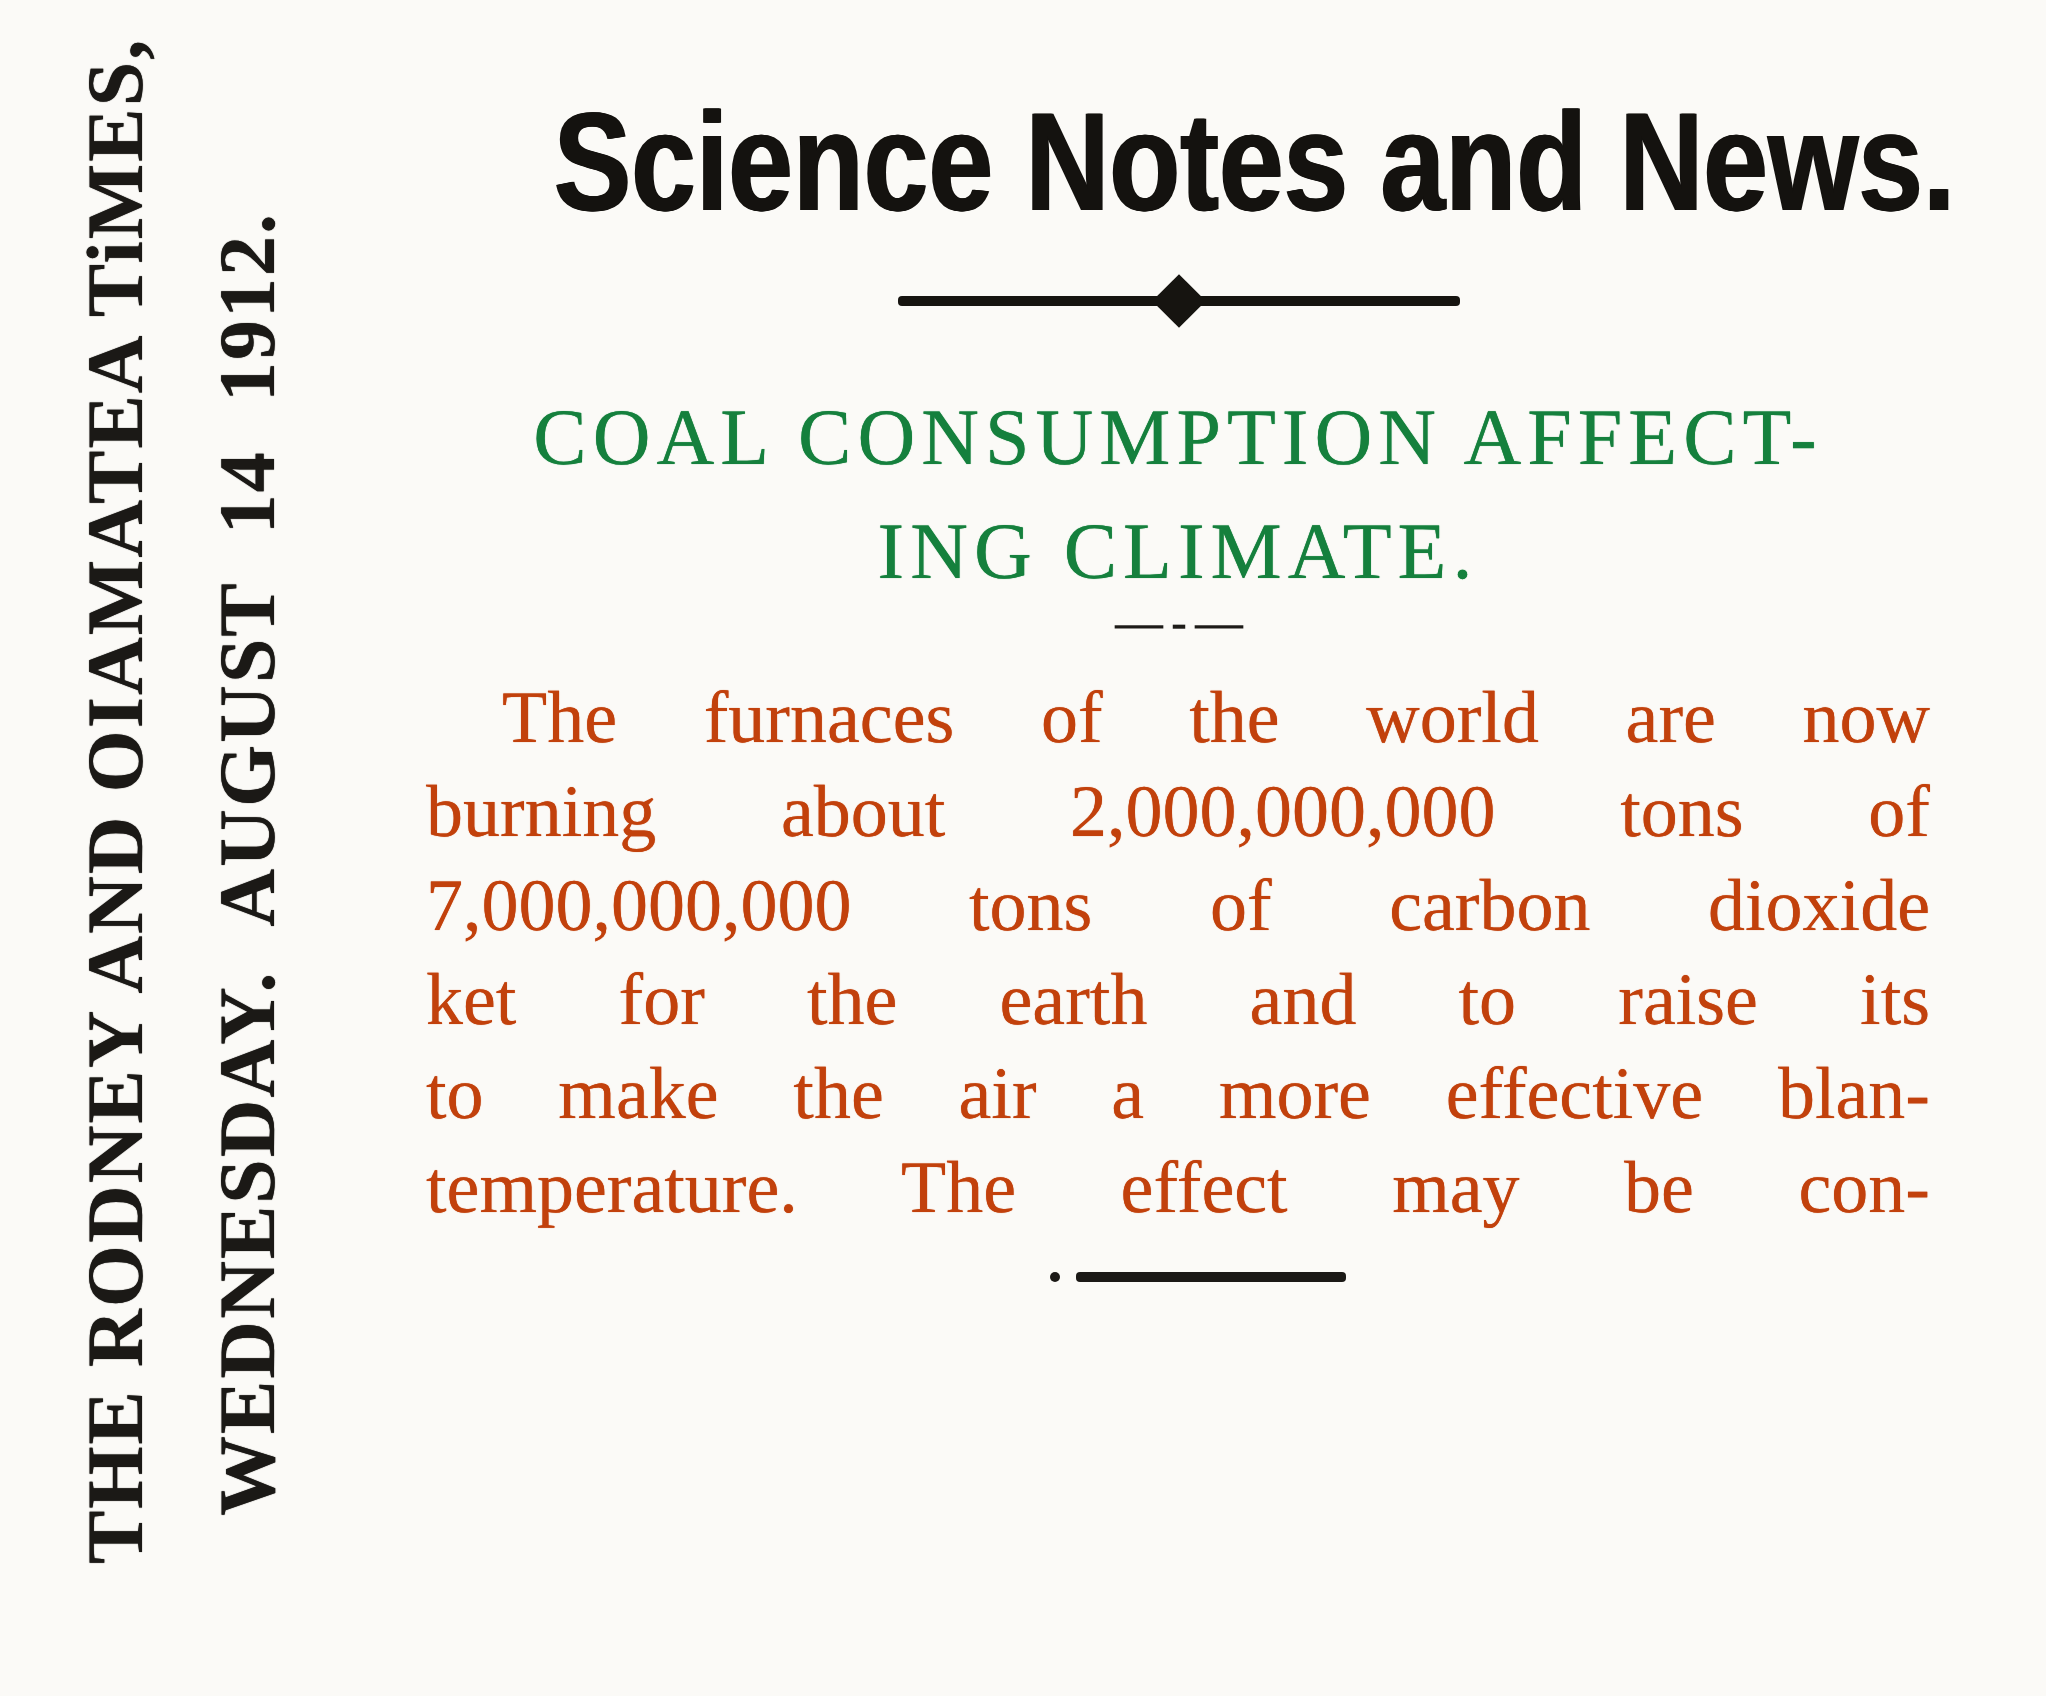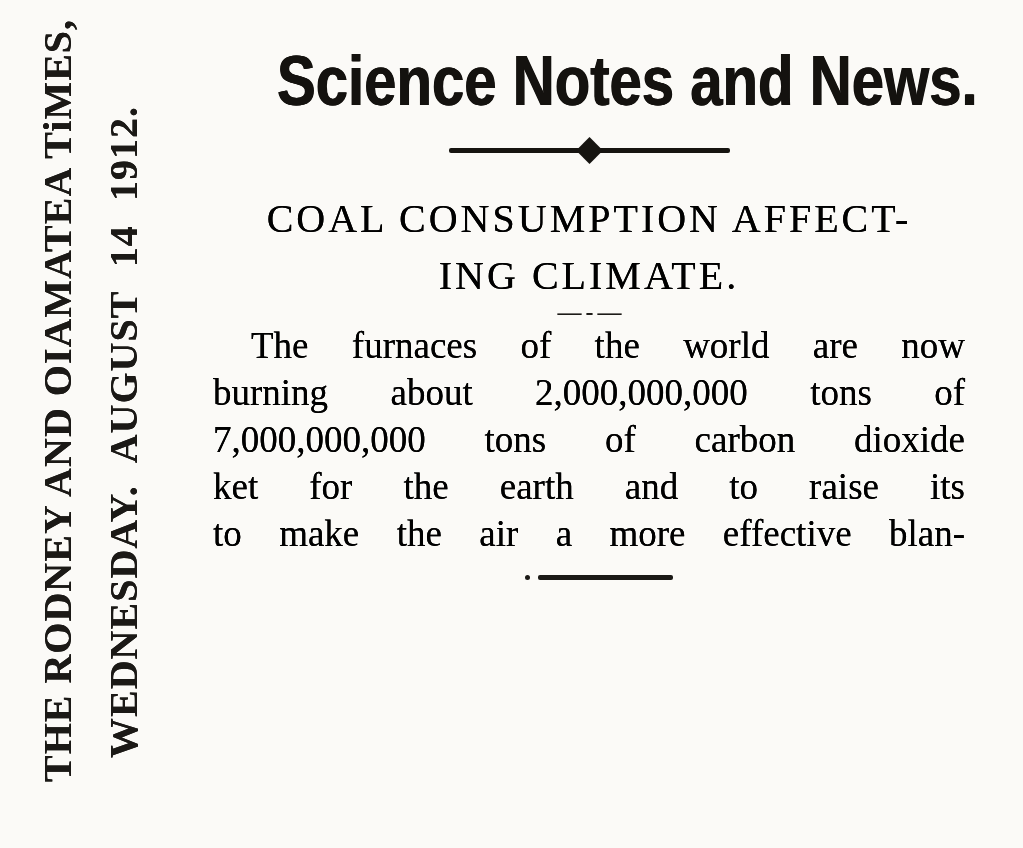--- a/index.html
+++ b/index.html
@@ -68,38 +68,39 @@
     margin: 0 -1px;
   }
 
   .headline {
     margin: 30px 0 0 0;
     font-weight: normal;
     font-size: 40px;
     line-height: 57px;
     letter-spacing: 3px;
     text-align: center;
-    color: #000000;
+    color: #15803d;
     text-shadow: 0 0 0.4px currentColor;
   }
 
   .dash-rule {
     margin-top: -2px;
     text-align: center;
     font-size: 24px;
     line-height: 20px;
     letter-spacing: -1px;
     color: #1d1b18;
     font-weight: bold;
   }
 
   .bodytext {
+    margin-top: 14px;
     font-size: 37px;
     line-height: 47px;
-    color: #000000;
+    color: #c2410c;
     text-shadow: 0 0 0.4px currentColor;
   }
   .bline {
     text-align: justify;
     text-align-last: justify;
     text-justify: inter-word;
     white-space: nowrap;
   }
   .bline.first { text-indent: 38px; }
   .bline.last  { text-align: left; text-align-last: left; }
@@ -148,18 +149,19 @@
     </h2>
 
     <div class="dash-rule">— - —</div>
 
     <div class="bodytext">
       <div class="bline first">The furnaces of the world are now</div>
       <div class="bline">burning about 2,000,000,000 tons of</div>
       <div class="bline">7,000,000,000 tons of carbon dioxide</div>
       <div class="bline">ket for the earth and to raise its</div>
       <div class="bline">to make the air a more effective blan-</div>
+      <div class="bline">temperature. The effect may be con-</div>
     </div>
 
     <div class="end-rule"></div>
 
   </div>
 </div>
 
 </body></html>

